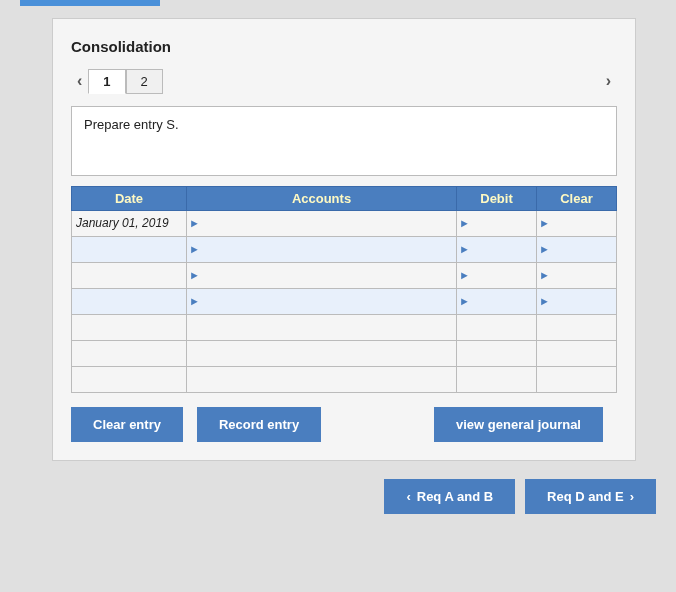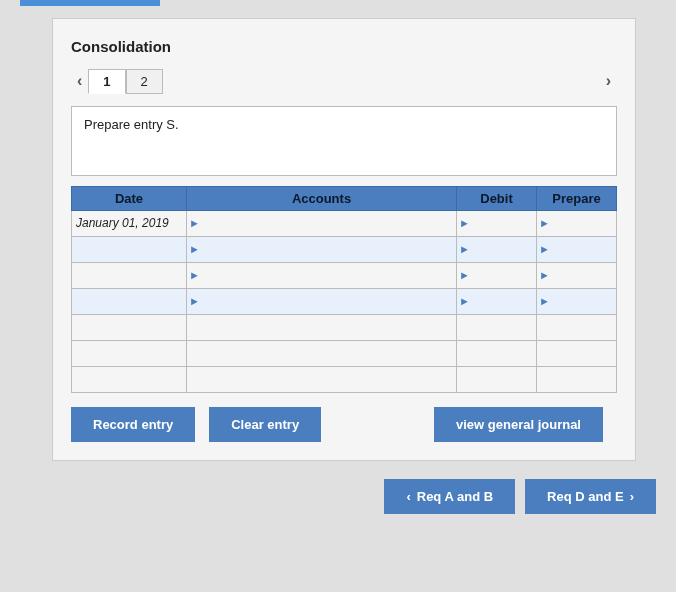--- a/index.html
+++ b/index.html
@@ -86,21 +86,21 @@
       margin-bottom: 8px;
     }
     
     .journal-table {
       width: 100%;
       border-collapse: collapse;
       margin-bottom: 14px;
     }
     .journal-table thead tr th {
       background: #4a7ebf;
-      color: #0f172a;
+      color: #fef9c3;
       border: 1px solid #3a6aaa;
       padding: 4px 6px;
       text-align: center;
       font-weight: bold;
       font-size: 13px;
     }
     .journal-table tbody tr td {
       border: 1px solid #bbb;
       padding: 0;
       height: 26px;
@@ -201,21 +201,21 @@
         <span>Prepare entry S.</span>
       </div>
 
 
       <table class="journal-table">
         <thead>
           <tr>
             <th class="col-date">Date</th>
             <th class="col-accounts">Accounts</th>
             <th class="col-debit">Debit</th>
-            <th class="col-credit">Prepare</th>
+            <th class="col-credit">Clear</th>
           </tr>
         </thead>
         <tbody>
 
           <tr>
             <td class="date-cell col-date">
               <span>January 01, 2019</span>
             </td>
             <td class="col-accounts">
               <div class="cell-with-arrow">
@@ -338,22 +338,22 @@
               <input type="text" value="" style="width: 100%; border: none; background: transparent; padding: 2px 4px; font-size: 12px; outline: none;">
             </td>
             <td class="col-credit">
               <input type="text" value="" style="width: 100%; border: none; background: transparent; padding: 2px 4px; font-size: 12px; outline: none;">
             </td>
           </tr>
         </tbody>
       </table>
 
       <div class="buttons-row">
+        <button class="btn-primary">Clear entry</button>
         <button class="btn-primary">Record entry</button>
-        <button class="btn-primary">Clear entry</button>
         <button class="btn-primary btn-view">view general journal</button>
       </div>
     </div>
   </div>
 
   <div class="bottom-nav">
     <button class="btn-nav">
       <span>‹</span>
       <span>Req A and B</span>
     </button>

